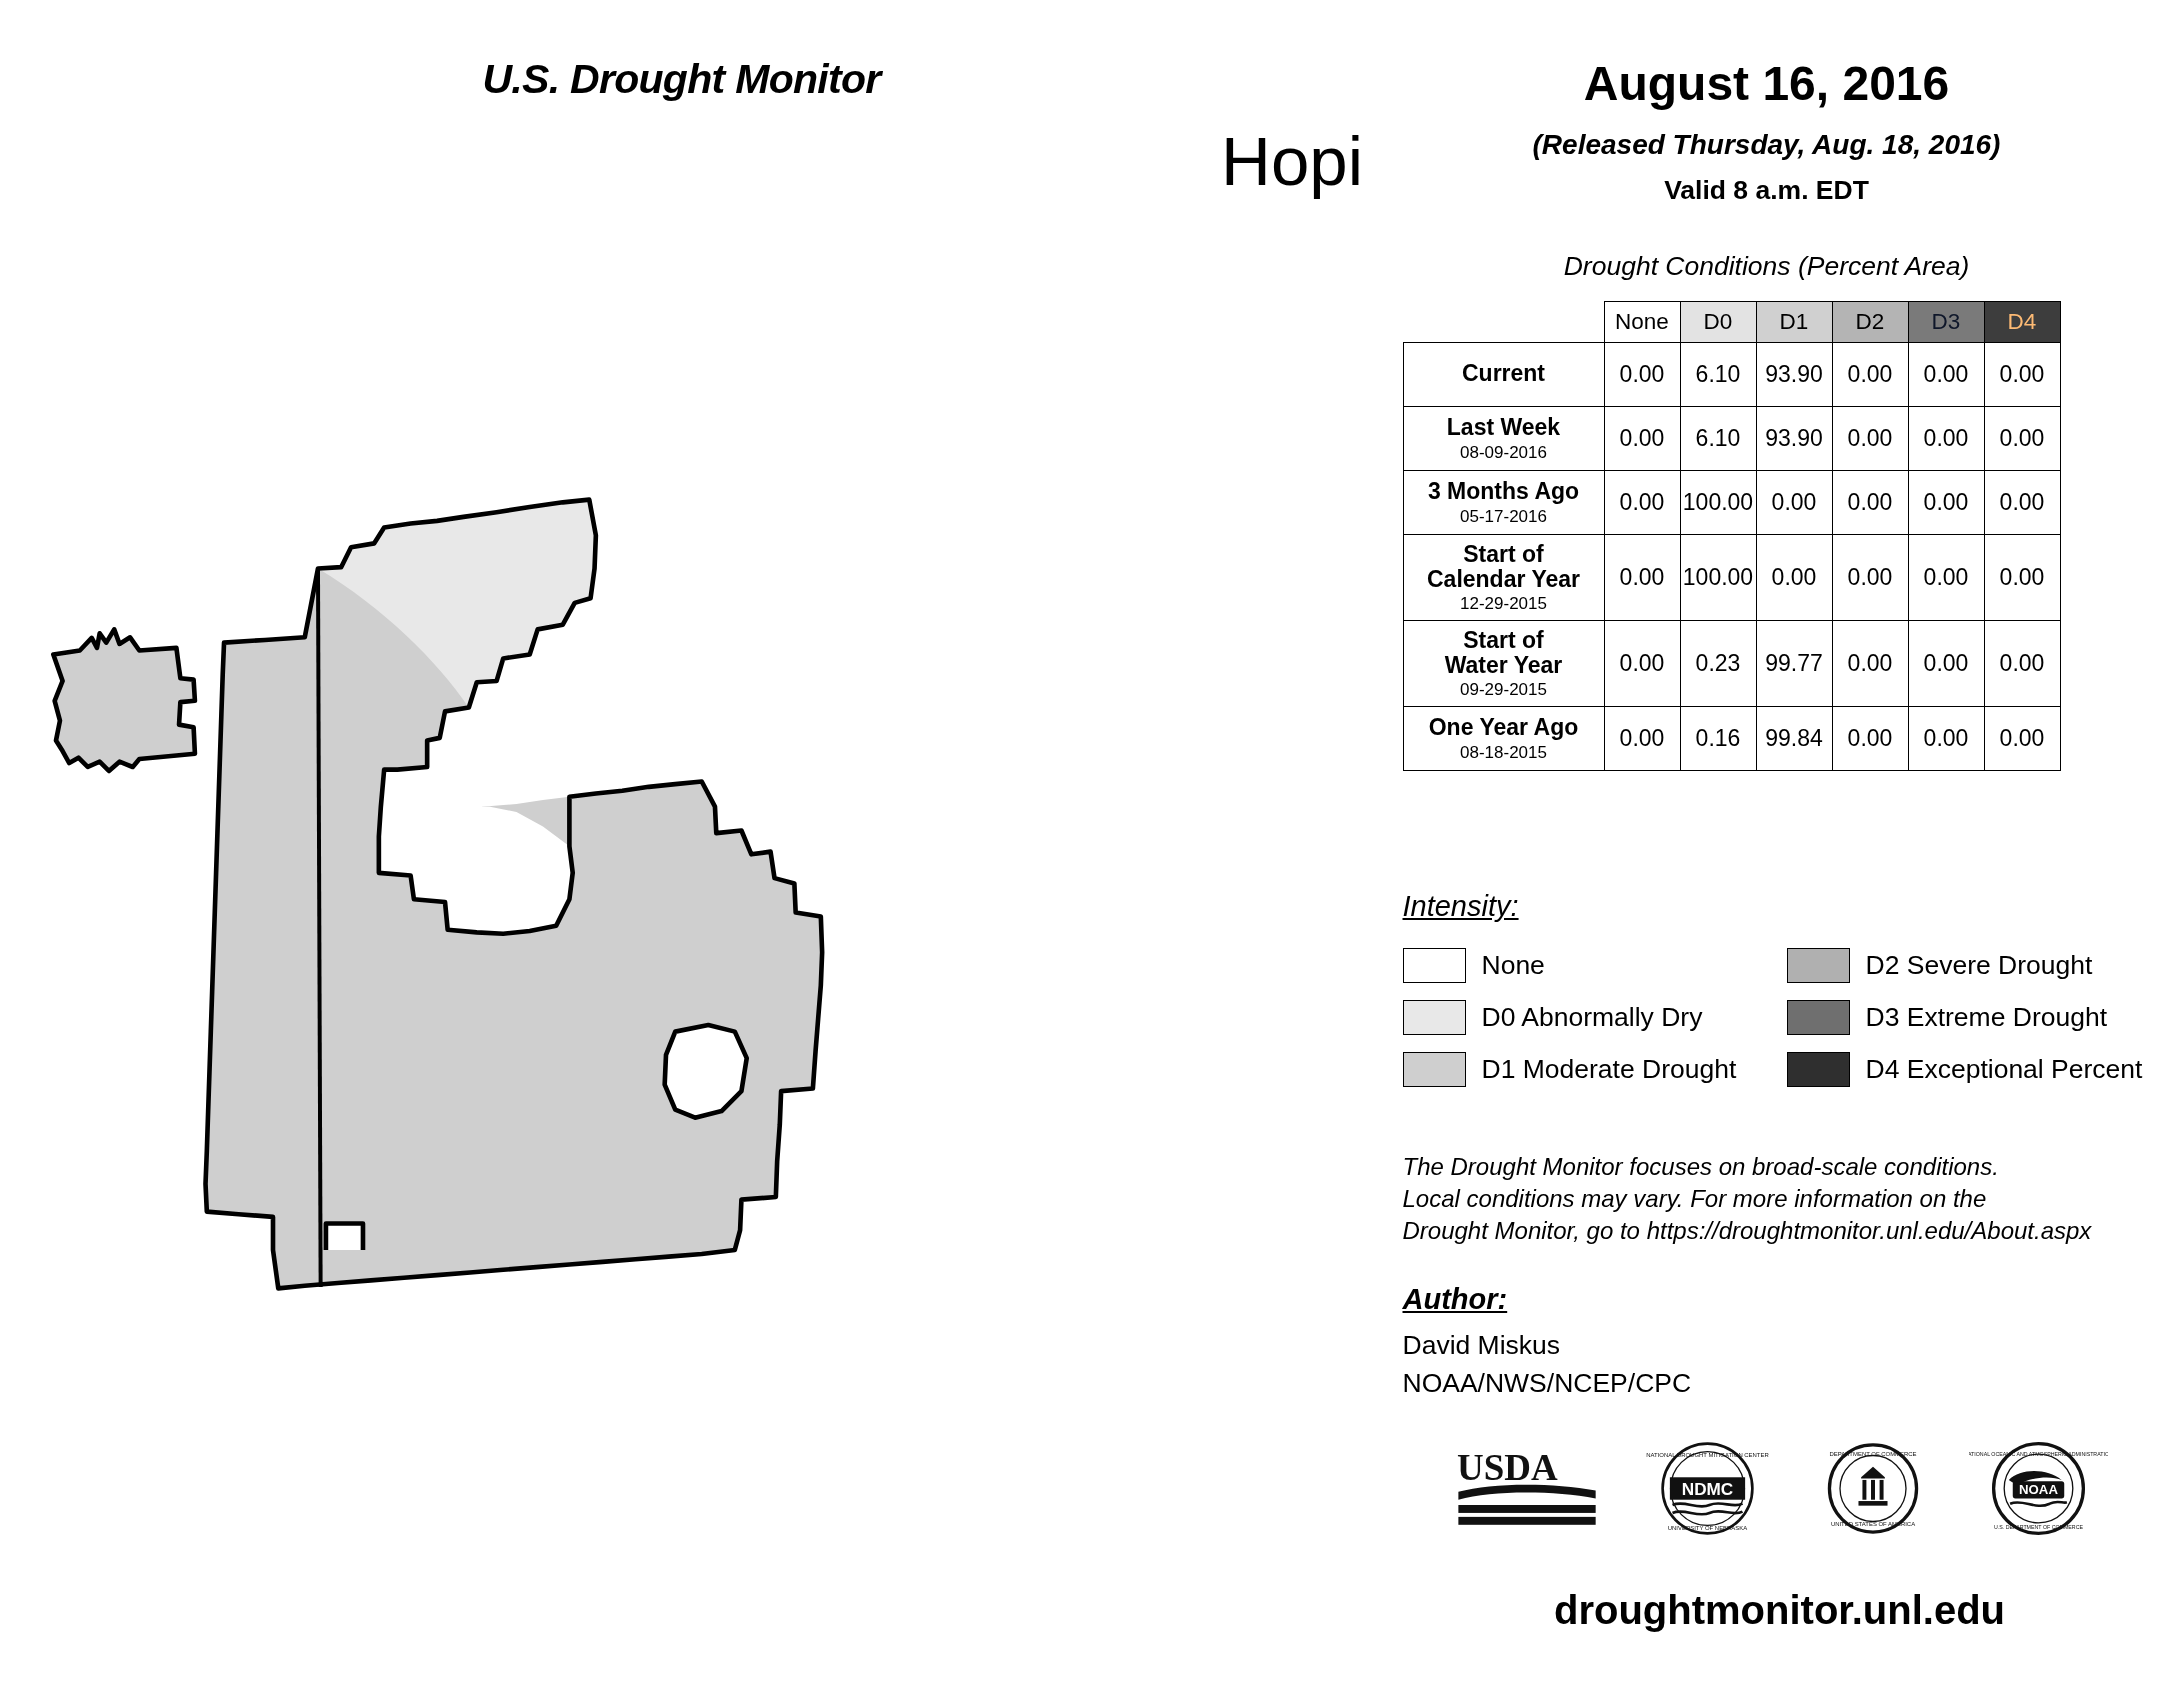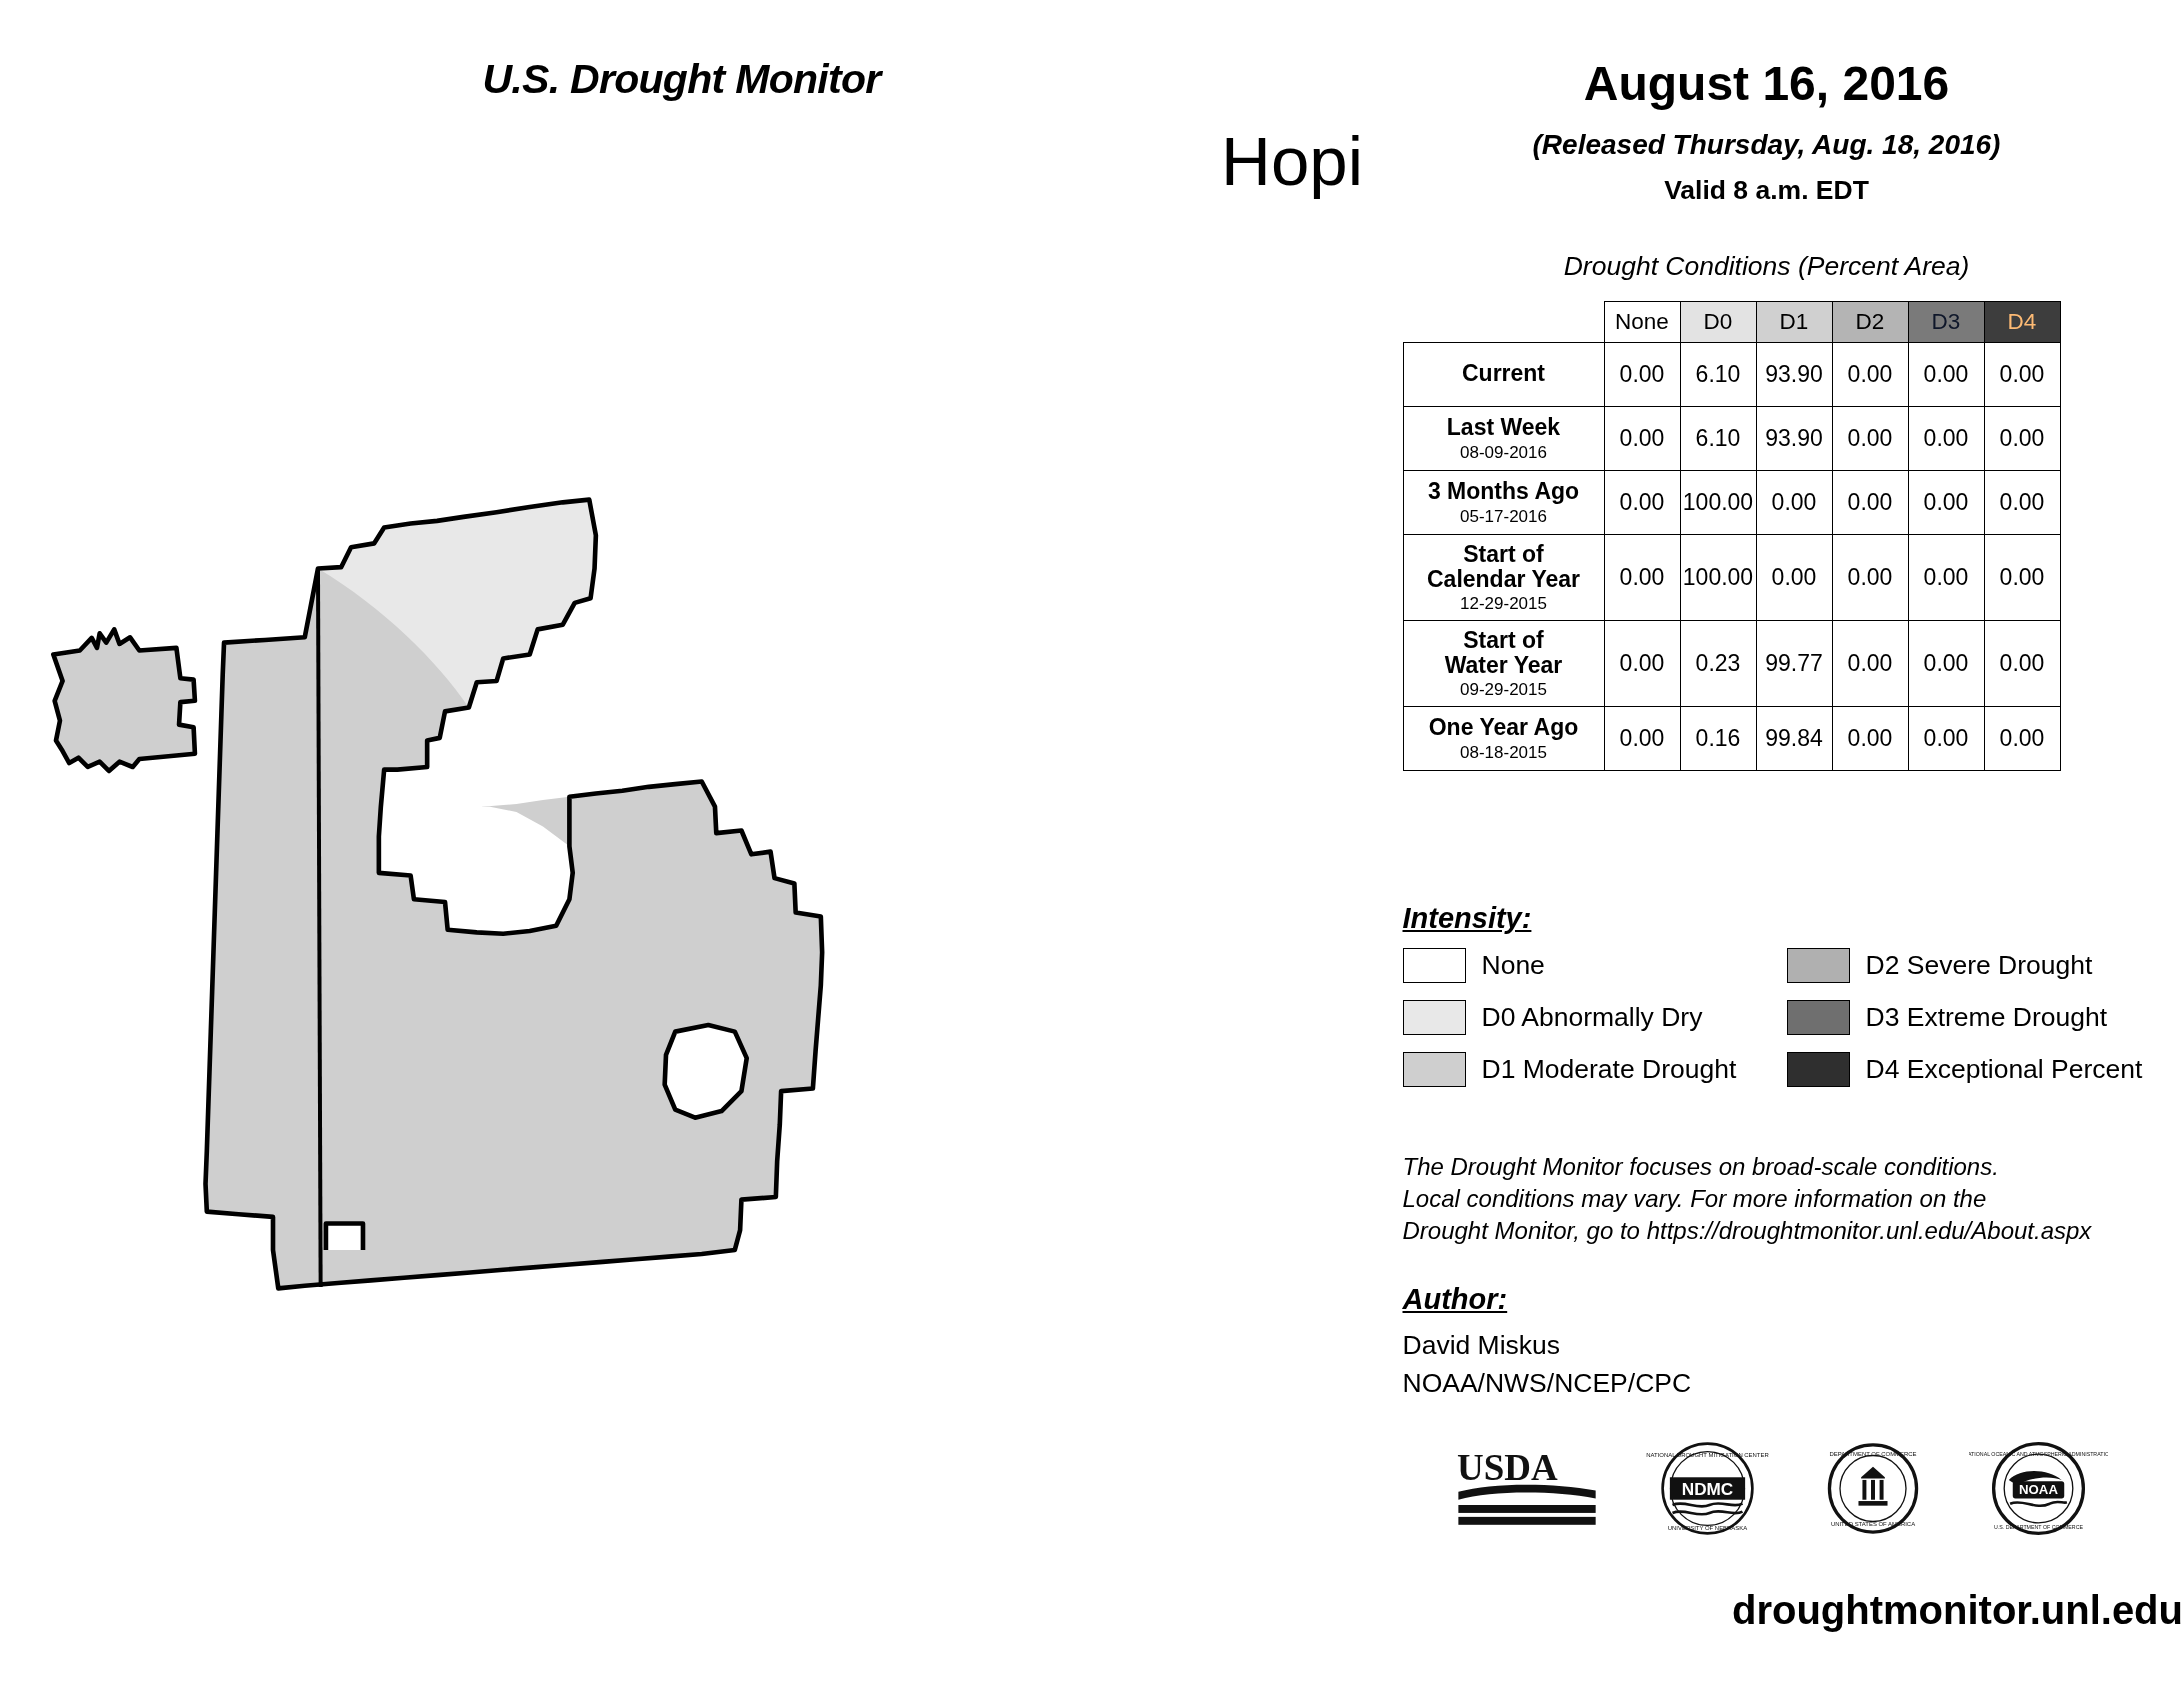--- a/index.html
+++ b/index.html
@@ -153,24 +153,23 @@
     height: 61px;
     font-size: 23px;
   }
 
   
   .intensity-head {
     position: absolute;
     left: 26.5px;
     top: 890px;
     font-style: italic;
-    font-weight: bold;
+    font-weight: normal;
     font-size: 29px;
     text-decoration: underline;
-    margin-top: 12px;
   }
   .legend {
     position: absolute;
     left: 26.5px;
     top: 939px;
     width: 774px;
   }
   .legend-col {
     position: absolute;
     top: 0;
@@ -243,21 +242,21 @@
   .logo-usda  { left: 50px;  width: 152px; }
   .logo-ndmc  { left: 235px; width: 139px; }
   .logo-doc   { left: 404px; width: 132px; }
   .logo-noaa  { left: 566px; width: 139px; }
 
   .site-url {
     position: absolute;
     left: 0;
     top: 1588px;
     width: 807px;
-    text-align: right;
+    text-align: center;
     font-weight: bold;
     font-size: 40px;
   }
 </style>
 </head>
 <body>
 
 <div class="page">
 
   <div class="left-col">

